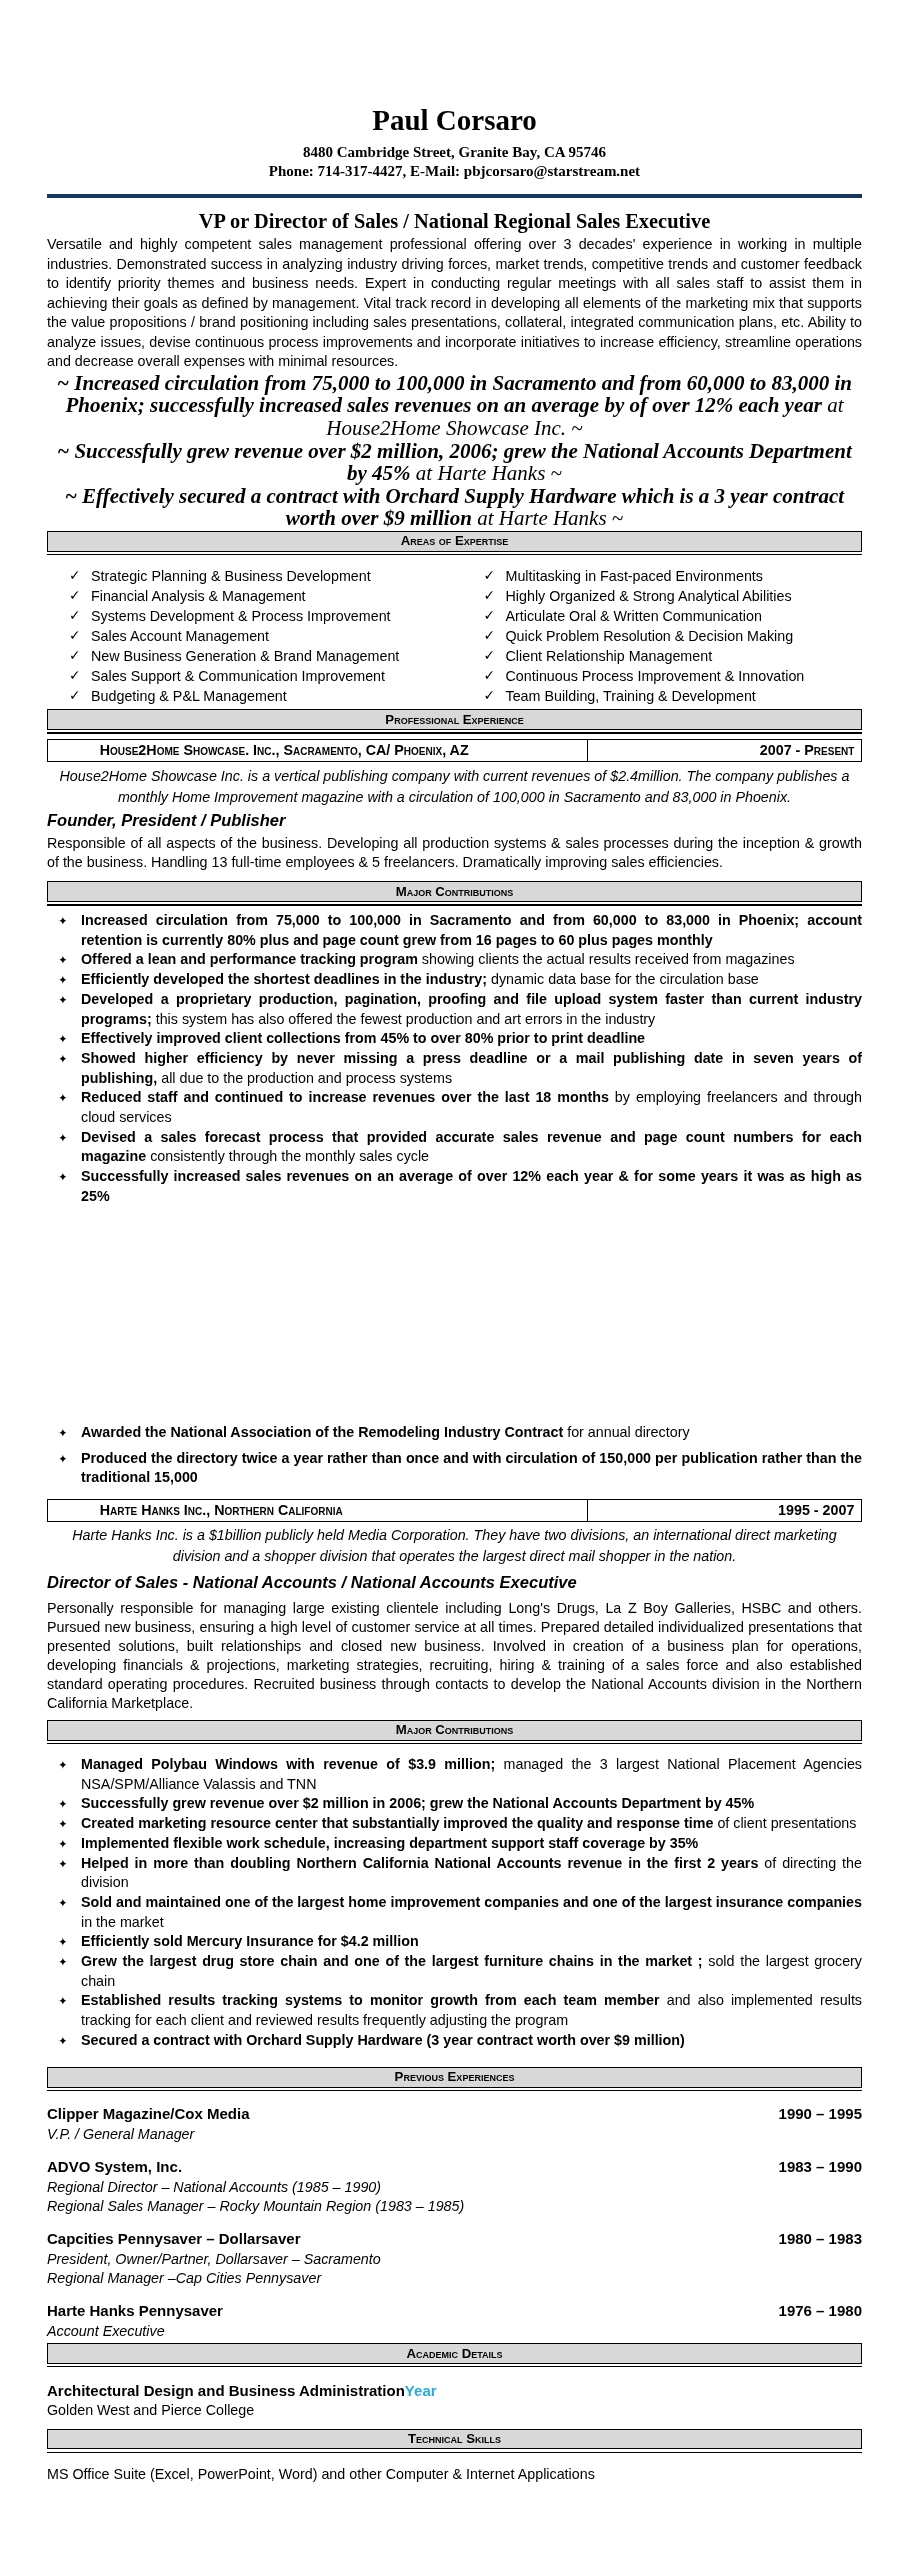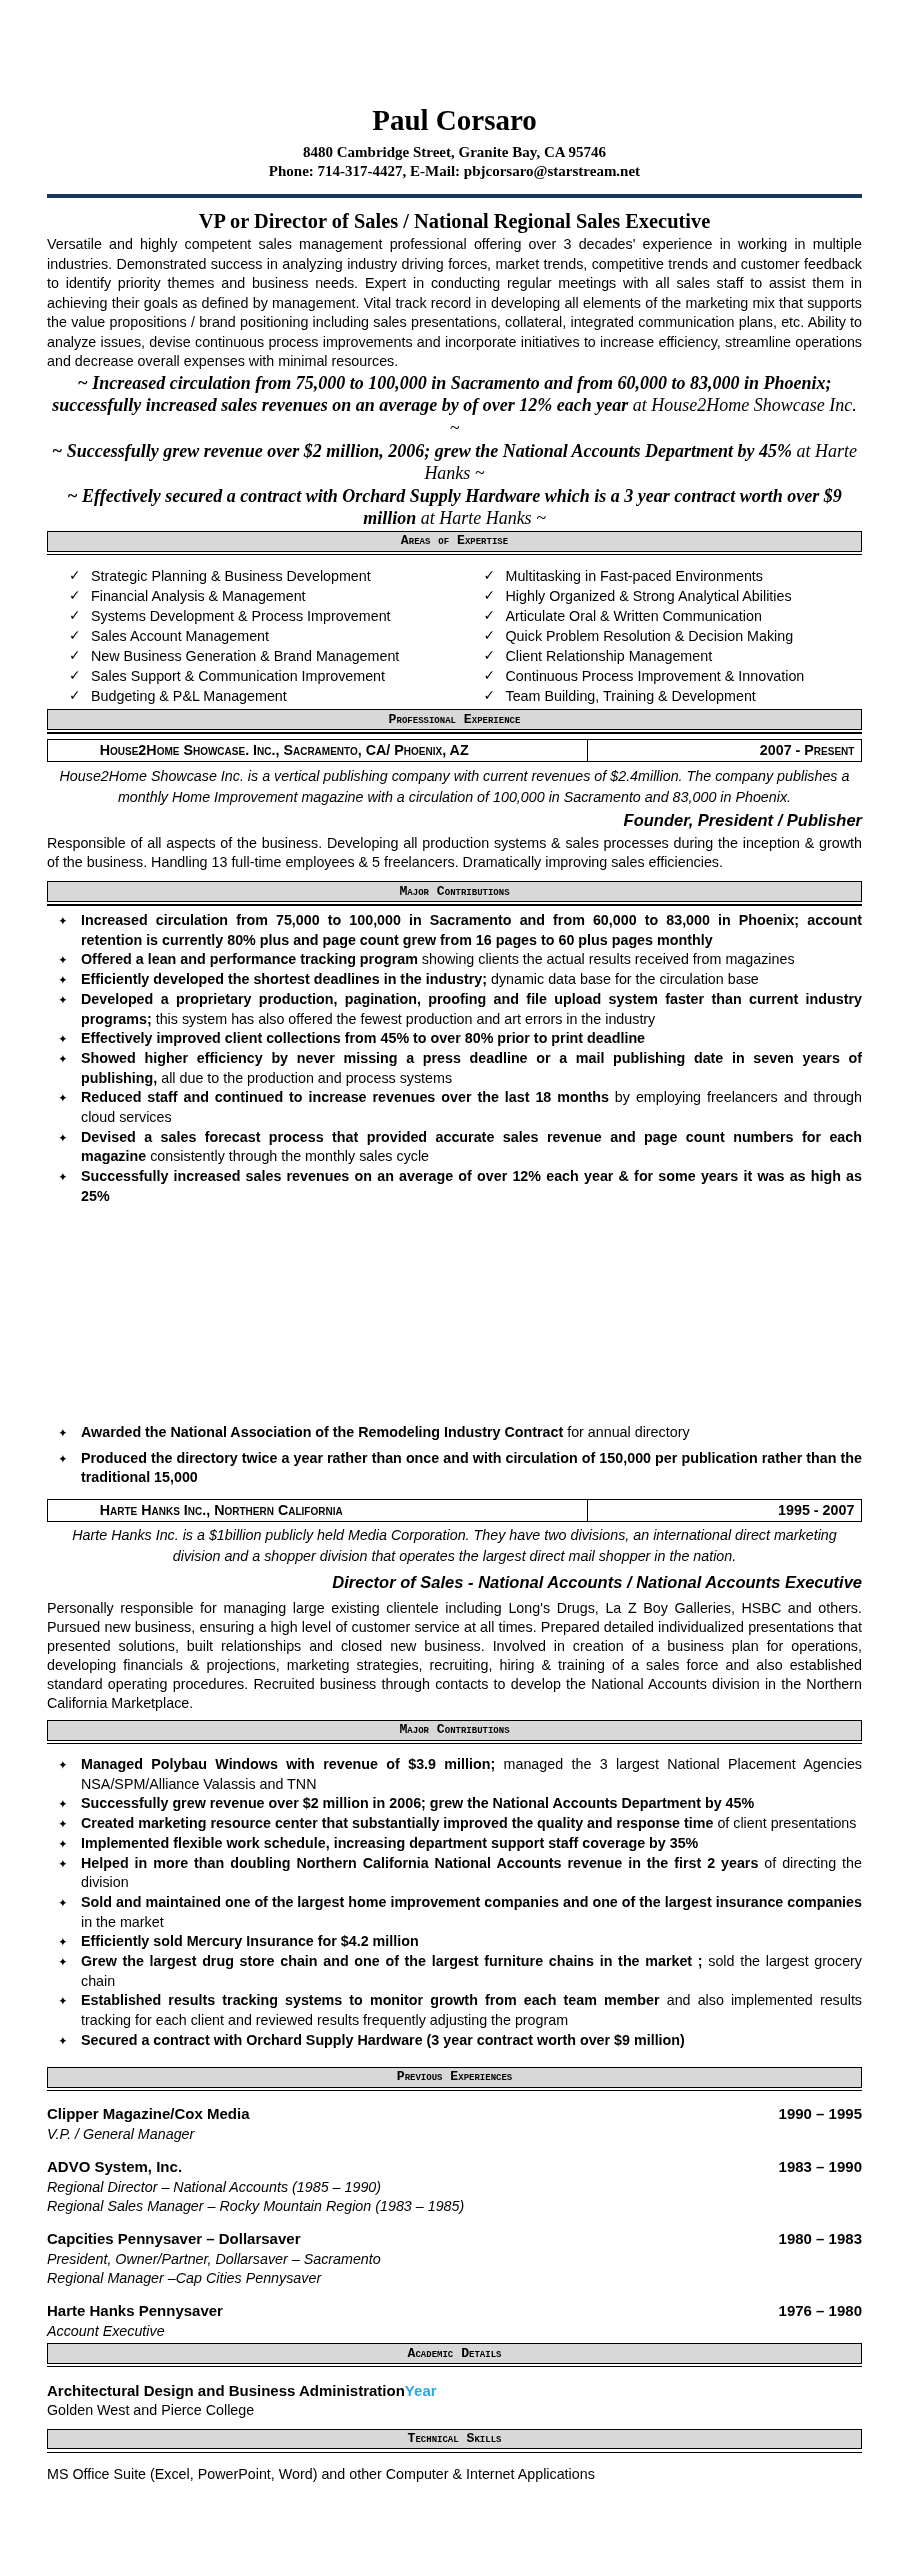--- a/index.html
+++ b/index.html
@@ -18,29 +18,29 @@
   .name { font-family:"Liberation Serif", serif; font-weight:bold; font-size:29px; line-height:32px; text-align:center; }
   .addr { font-family:"Liberation Serif", serif; font-weight:bold; font-size:15px; line-height:17.6px; text-align:center; margin-top:7.7px; }
   .contact { font-family:"Liberation Serif", serif; font-weight:bold; font-size:15px; line-height:17.6px; text-align:center; margin-top:2.2px; }
   .rule { height:3.9px; background:#17375E; margin-top:13.2px; }
 
   .doc-title { font-family:"Liberation Serif", serif; font-weight:bold; font-size:20.4px; line-height:24px; text-align:center; margin-top:11px; }
 
   .summary { margin-top:2.2px; font-size:14.3px; line-height:19.5px; text-align:justify; }
 
   .highlights { margin-top:0; }
-  .highlight { font-family:"Liberation Serif", serif; font-style:italic; font-weight:bold; font-size:18px; line-height:22.6px; text-align:center; }
+  .highlight { font-family:"Liberation Serif", serif; font-style:italic; font-weight:bold; font-size:21px; line-height:22.6px; text-align:center; }
   .highlight .light { font-weight:normal; }
 
   
   .section-head { }
   .bar {
     background:#D8D8D8; border:1.1px solid #000;
     text-align:center; font-weight:bold; font-size:13.2px; line-height:16px;
-    font-variant:small-caps; padding:1.1px 0 1.7px 0;font-family:Liberation Mono, monospace;
+    font-variant:small-caps; padding:1.1px 0 1.7px 0;
   }
   .bar-shadow { height:1.1px; background:#000; margin-top:2.2px; }
   .mt-areas { margin-top:1.1px; }
   .mt-prof  { margin-top:3.3px; }
   .mt-major1{ margin-top:8.8px; }
   .mt-major2{ margin-top:6.6px; }
   .mt-prev  { margin-top:16.5px; }
   .mt-acad  { margin-top:2.8px; }
   .mt-tech  { margin-top:8.8px; }
 
@@ -55,21 +55,21 @@
   
   .exp-row { display:flex; border:1.1px solid #000; margin-top:5.5px;padding-left:44px; }
   .exp-row.second { margin-top:11px; }
   .exp-company { flex:0 0 64.5%; border-right:1.1px solid #000; padding:2.2px 2.2px 2.2px 7.7px;
                  font-variant:small-caps; font-weight:bold; font-size:14.3px; line-height:16.5px; }
   .exp-dates { flex:1; text-align:right; padding:2.2px 6.6px 2.2px 2.2px;
                font-variant:small-caps; font-weight:bold; font-size:14.3px; line-height:16.5px; }
 
   .about { margin-top:3.3px; font-style:italic; font-size:14.3px; line-height:20.4px; text-align:center; }
   .about1 { margin-top:4.4px; }
-  .role-title { margin-top:3.3px; font-weight:bold; font-style:italic; font-size:16.5px; line-height:20px; text-align:right; }
+  .role-title { margin-top:3.3px; font-weight:bold; font-style:italic; font-size:16.5px; line-height:20px; text-align:left; }
   .role-title.r2 { margin-top:5.5px; }
   .para { margin-top:3.3px; font-size:14.3px; line-height:19.5px; text-align:justify; }
   .para.p2 { margin-top:7.7px; line-height:19px; }
 
   
   .bullets { margin-top:5.5px; }
   .bullets.b2 { margin-top:11px; }
   .bullet { display:flex; padding-left:11px; }
   .bullet-glyph { flex:0 0 23px; font-size:11.6px; line-height:19.7px; }
   .bullet-text { flex:1; font-size:14.3px; line-height:19.7px; text-align:justify; }

